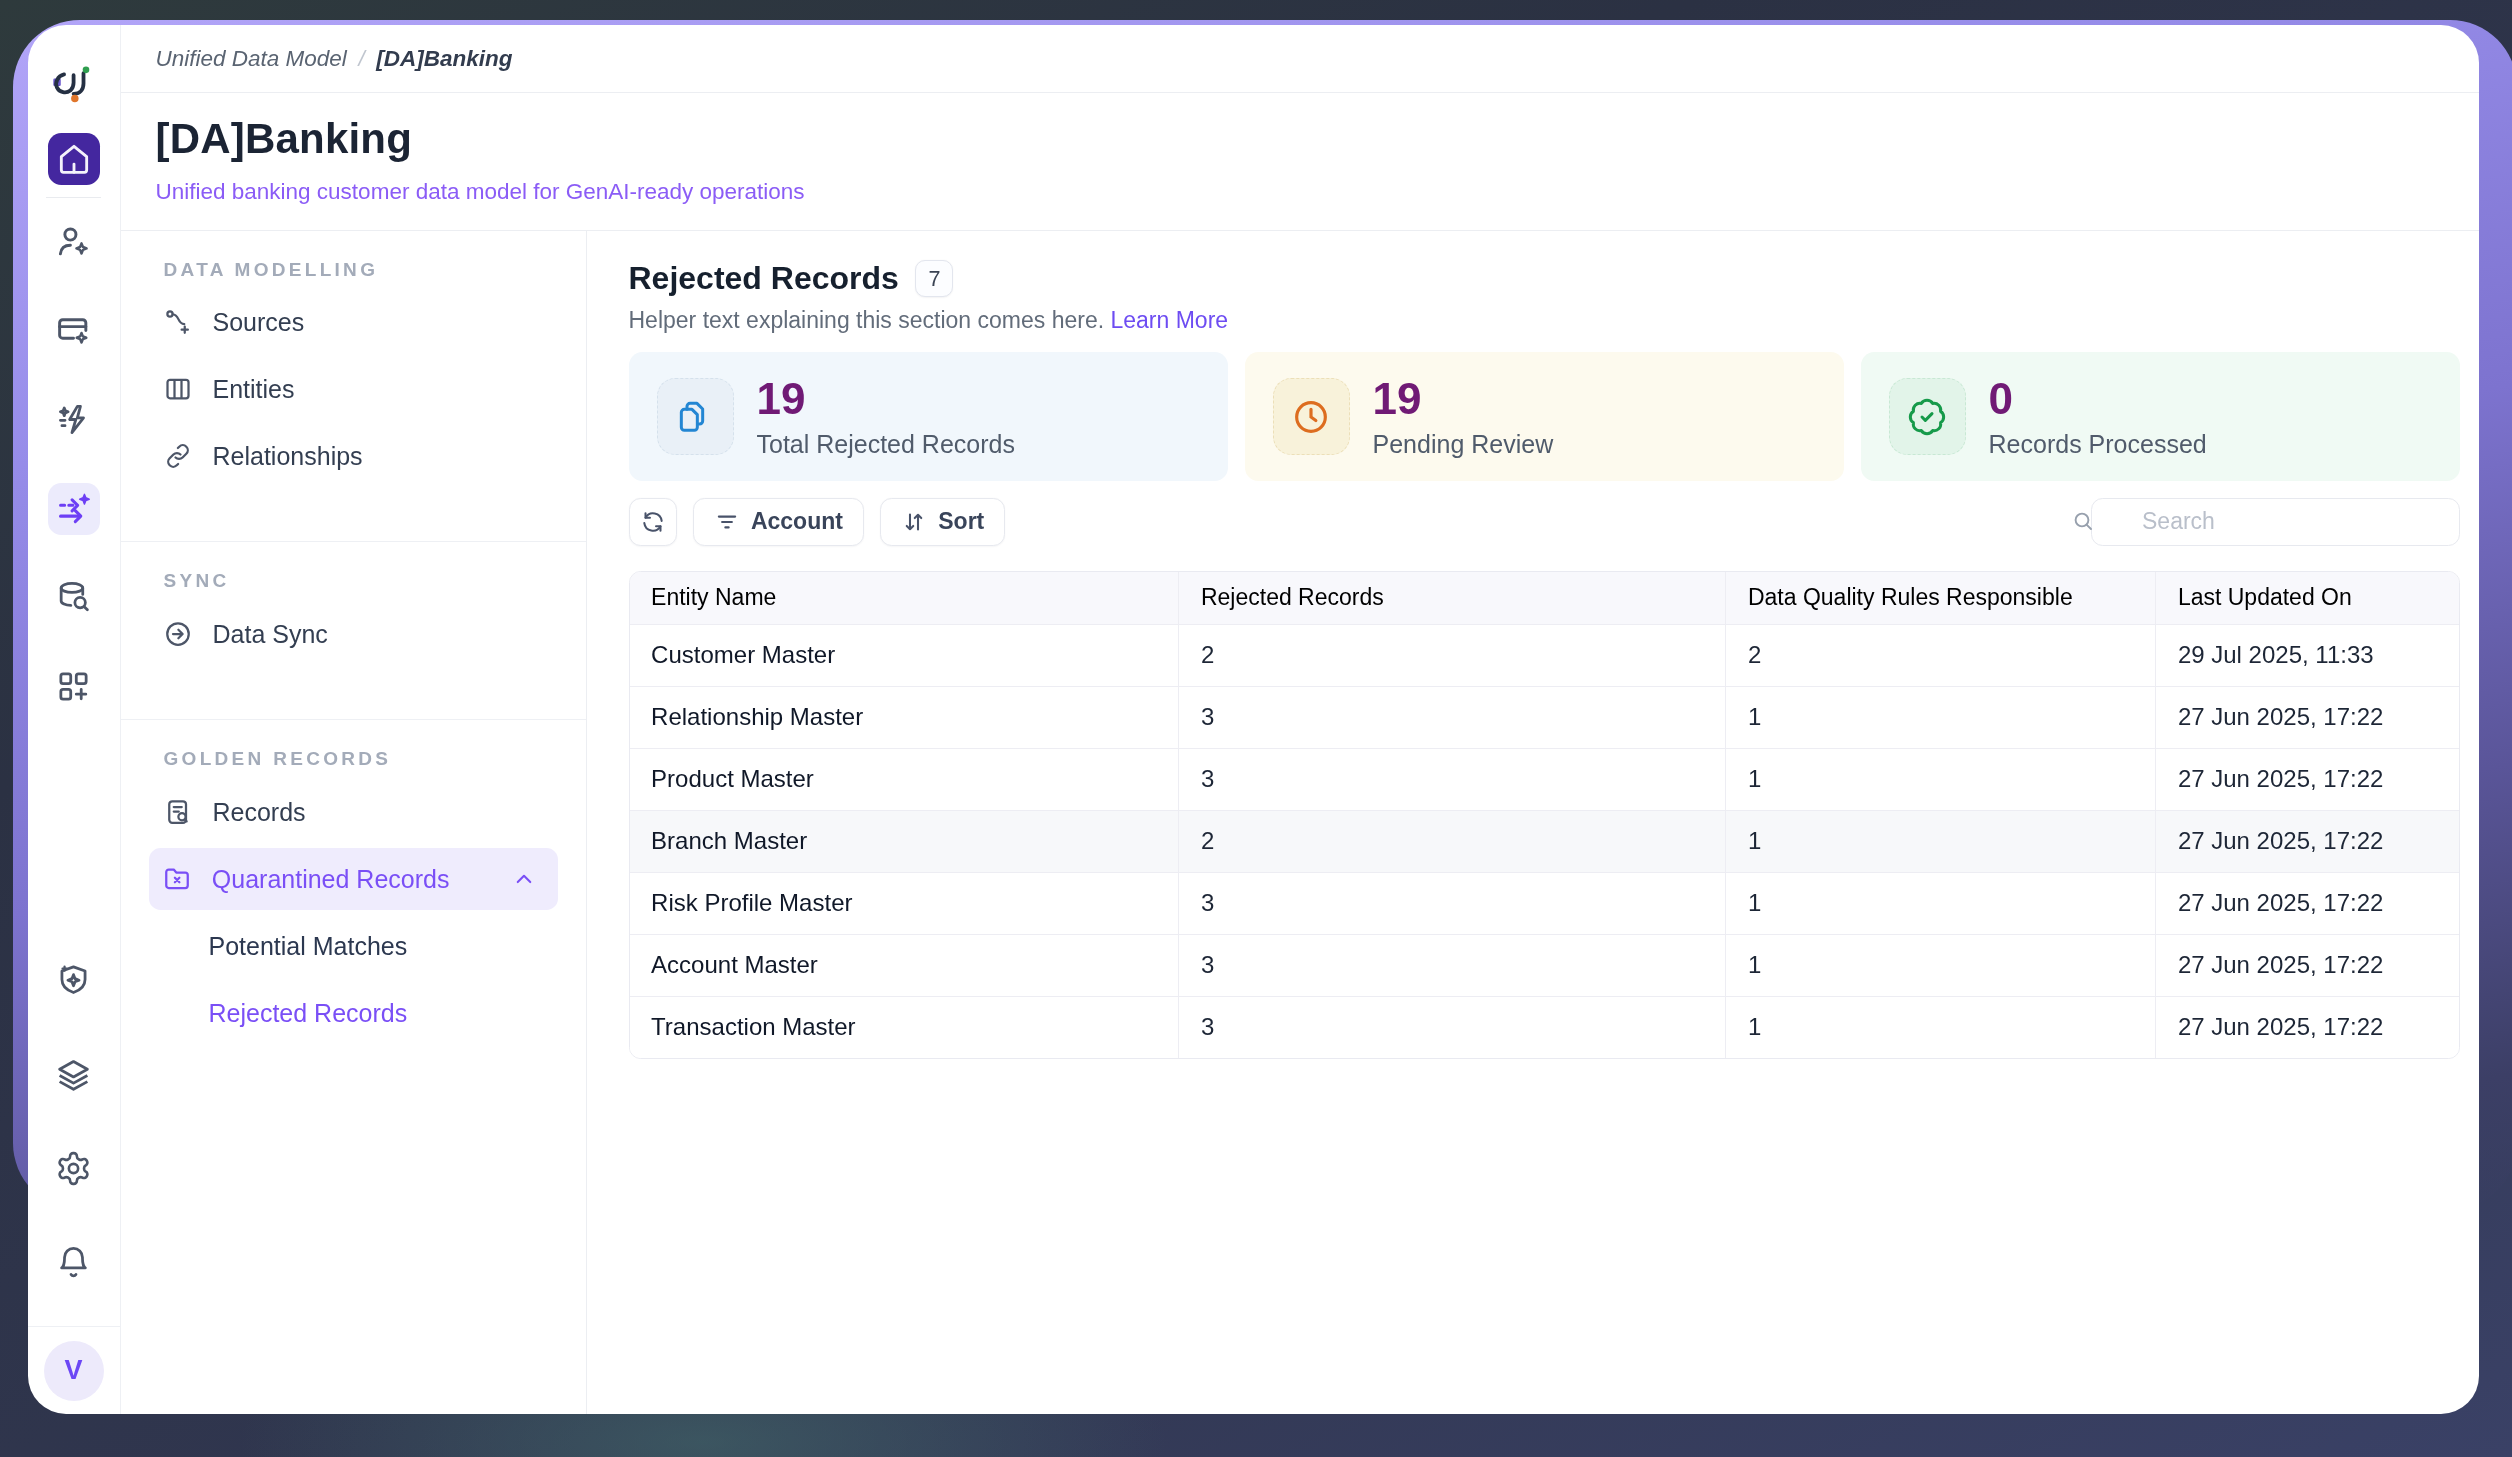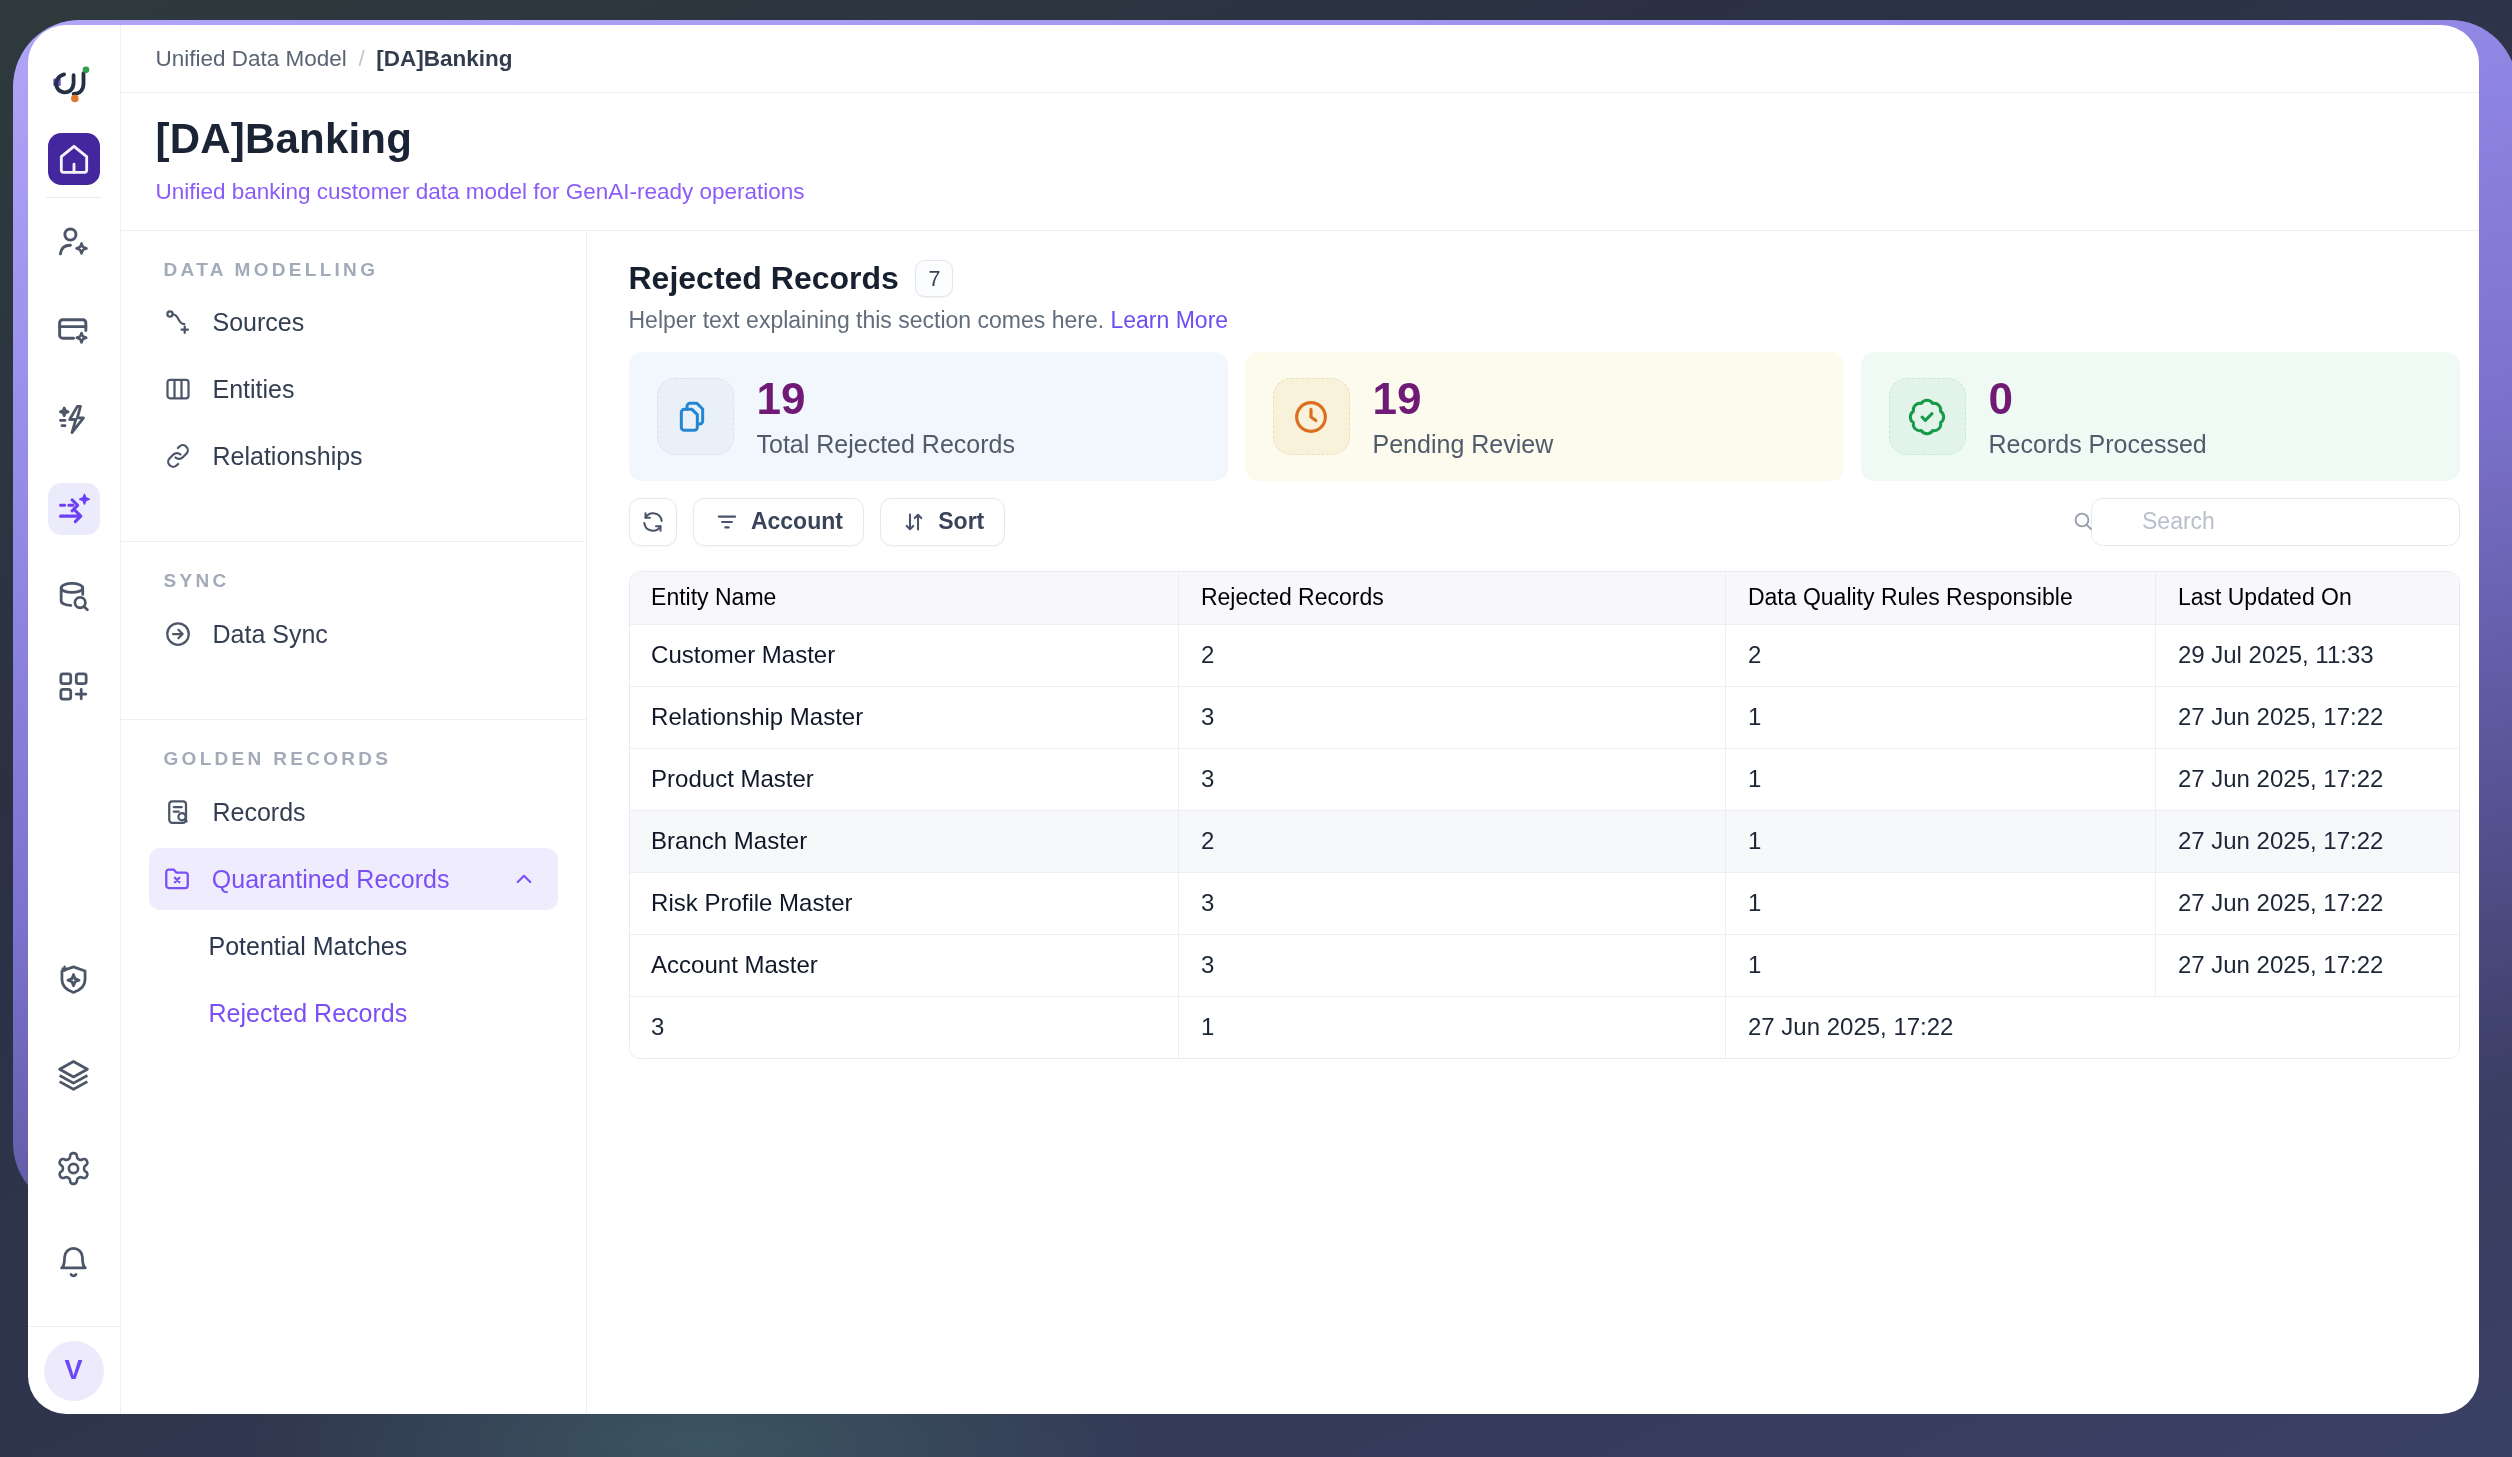--- a/index.html
+++ b/index.html
@@ -41,21 +41,21 @@
   .rail-divider { margin-top:11.6px; width:55px; border-top:1.7px solid #e9ebef; }
   .rail-group { display:flex; flex-direction:column; align-items:center; gap:37px; margin-top:18.3px; }
   .rail-btn.active-pill { background:#ecebfc; color:#6d3ff5; }
   .rail-bottom { margin-top:auto; display:flex; flex-direction:column; align-items:center; gap:42px; padding-bottom:38px; }
   .avatar-zone { width:93px; border-top:1.2px solid #eef0f4; height:88px; display:flex; align-items:center; justify-content:center; }
   .avatar { width:60px; height:60px; border-radius:50%; background:#edeafb; color:#6c47f5;
     display:flex; align-items:center; justify-content:center; font-size:27px; font-weight:700; cursor:pointer; }
 
   
   .right { flex:1; display:flex; flex-direction:column; min-width:0; }
-  .topbar { height:68px; border-bottom:1.2px solid #eceef2; display:flex; align-items:center; padding-left:35px; }
+  .topbar { height:68px; border-bottom:1.2px solid #eceef2; display:flex; align-items:center; padding-left:35px;font-style:italic; }
   .crumb-root { font-size:22.5px; color:#5a6472; cursor:pointer; }
   .crumb-sep { font-size:22.5px; color:#c0c6cf; margin:0 11.6px; }
   .crumb-cur { font-size:22.5px; color:#323c4e; font-weight:700; }
 
   .titleblock { border-bottom:1.2px solid #eceef2; padding:21.6px 35px 25px; }
   .page-title { font-size:42px; font-weight:700; color:#1b2434; letter-spacing:0.2px; }
   .page-sub { margin-top:16px; font-size:22.5px; color:#8b5cf6; }
 
   .content { flex:1; display:flex; min-height:0; }
 
@@ -506,20 +506,21 @@
   </div>
 
   <div class="t-row">
     <div class="t-cell entity">Account Master</div>
     <div class="t-cell">3</div>
     <div class="t-cell">1</div>
     <div class="t-cell">27 Jun 2025, 17:22</div>
   </div>
 
   <div class="t-row">
+    <div class="t-cell entity">Transaction Master</div>
     <div class="t-cell">3</div>
     <div class="t-cell">1</div>
     <div class="t-cell">27 Jun 2025, 17:22</div>
   </div>
 </div>
         </div>
       </main>
     </div>
   </div>
 </div>

